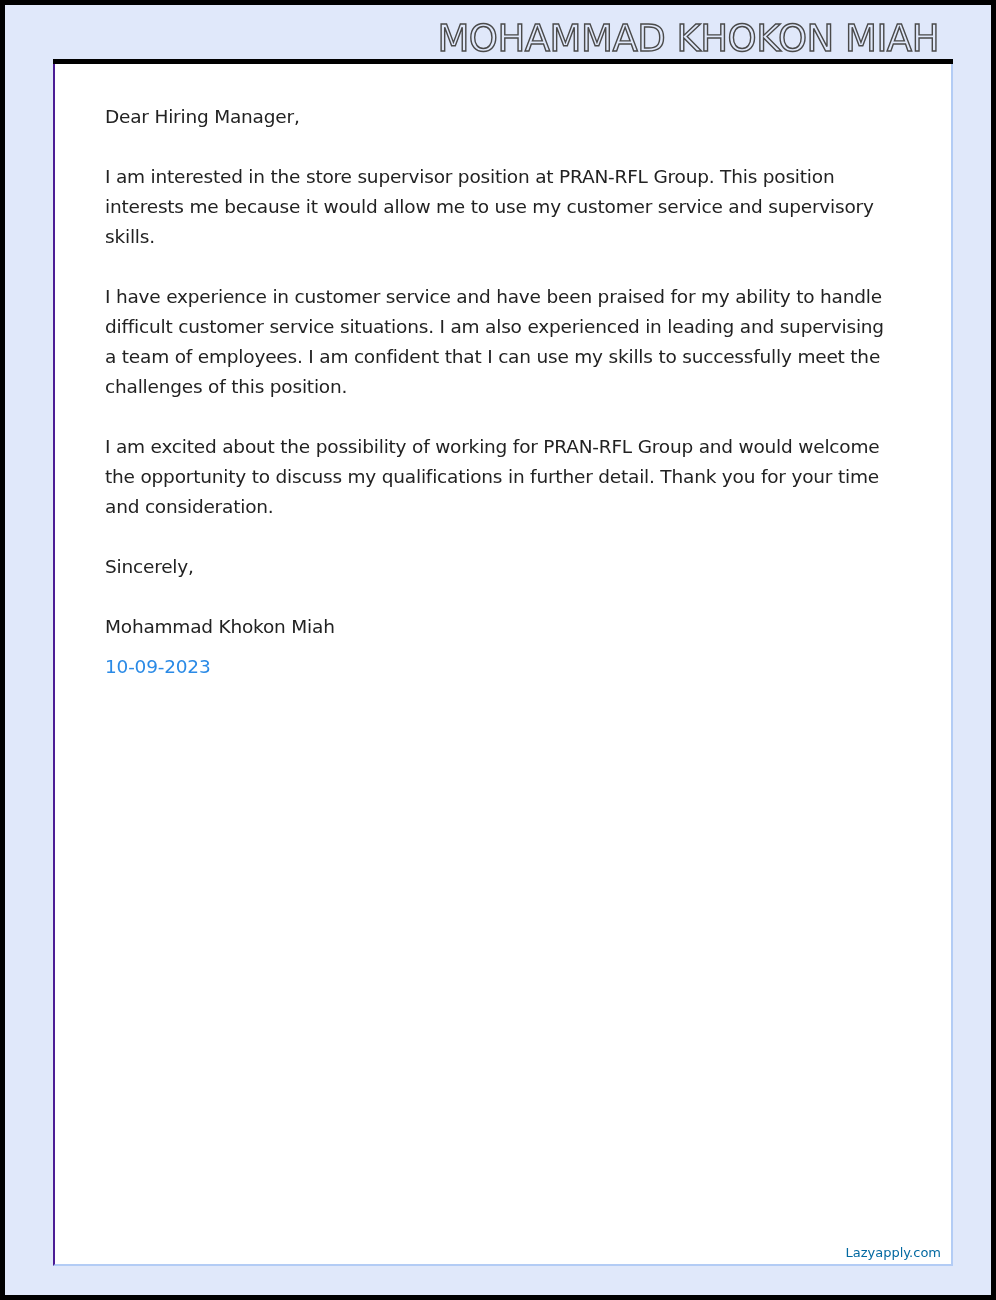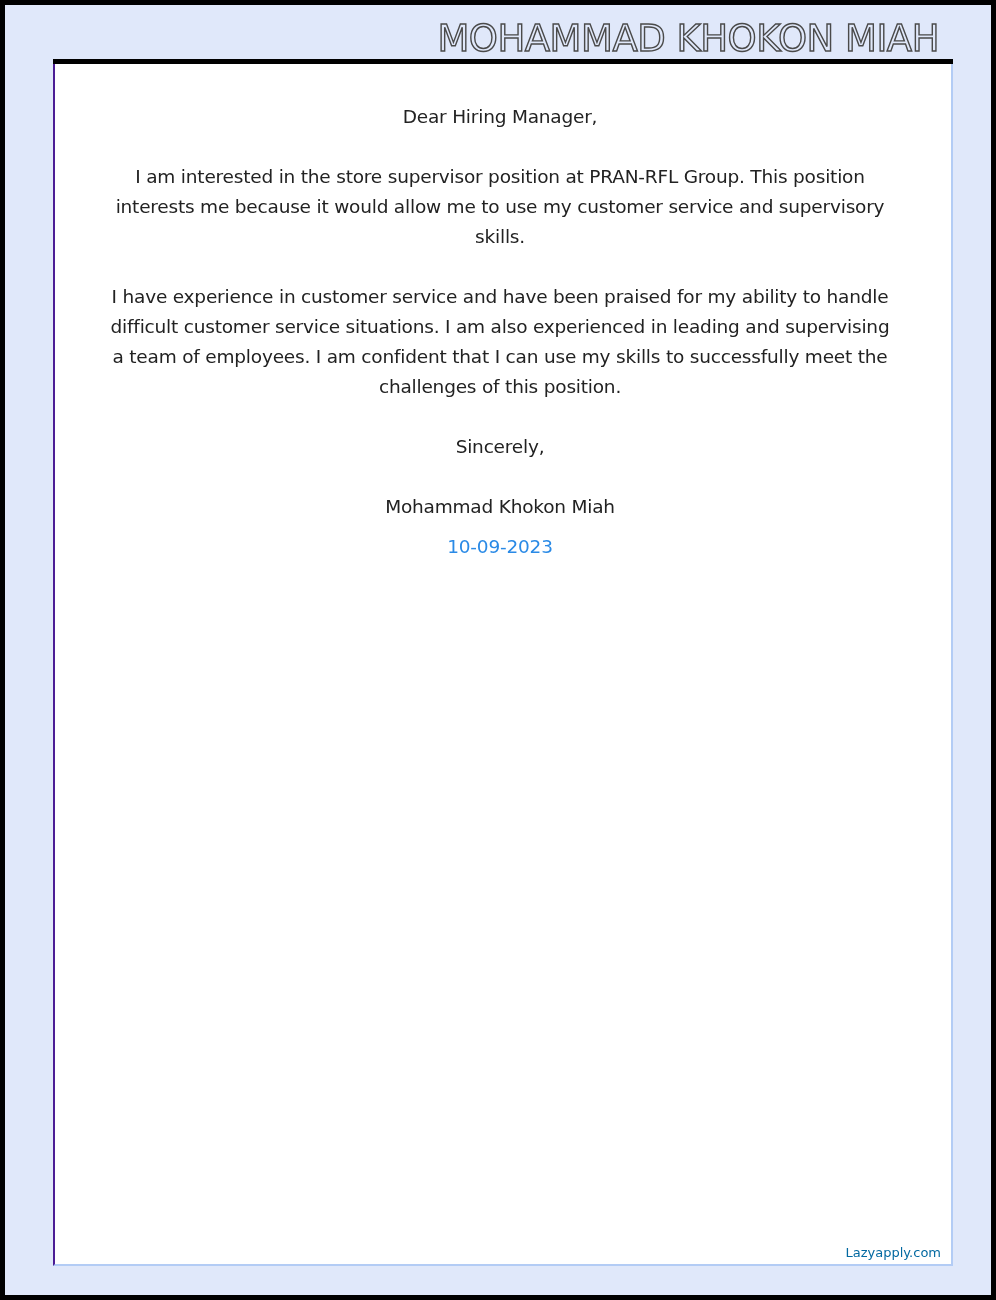--- a/index.html
+++ b/index.html
@@ -9,21 +9,20 @@
       position: relative;
       overflow: hidden;
       background: #000;
       font-family: "DejaVu Sans", sans-serif;
     }
     .page {
       position: absolute;
       left: 5px; top: 5px;
       width: 986px; height: 1290px;
       background: #e0e8fa;
-      text-align: center;
     }
     .title {
       position: absolute;
       right: 52px;
       top: 13px;
       font-family: "DejaVu Sans", sans-serif;
       font-size: 37px;
       line-height: 42px;
       letter-spacing: -0.5px;
       color: #e0e8fa;
@@ -71,19 +70,20 @@
 
 <div class="page">
   <h1 class="title">MOHAMMAD KHOKON MIAH</h1>
   <div class="title-bar"></div>
 
   <div class="card">
     <div class="letter">
       <p>Dear Hiring Manager,</p>
       <p>I am interested in the store supervisor position at PRAN-RFL Group. This position interests me because it would allow me to use my customer service and supervisory skills.</p>
       <p>I have experience in customer service and have been praised for my ability to handle difficult customer service situations. I am also experienced in leading and supervising a team of employees. I am confident that I can use my skills to successfully meet the challenges of this position.</p>
+      <p>I am excited about the possibility of working for PRAN-RFL Group and would welcome the opportunity to discuss my qualifications in further detail. Thank you for your time and consideration.</p>
       <p>Sincerely,</p>
       <p class="sig-name">Mohammad Khokon Miah</p>
       <p class="date">10-09-2023</p>
     </div>
     <div class="watermark">Lazyapply.com</div>
   </div>
 </div>
 
 </body></html>

